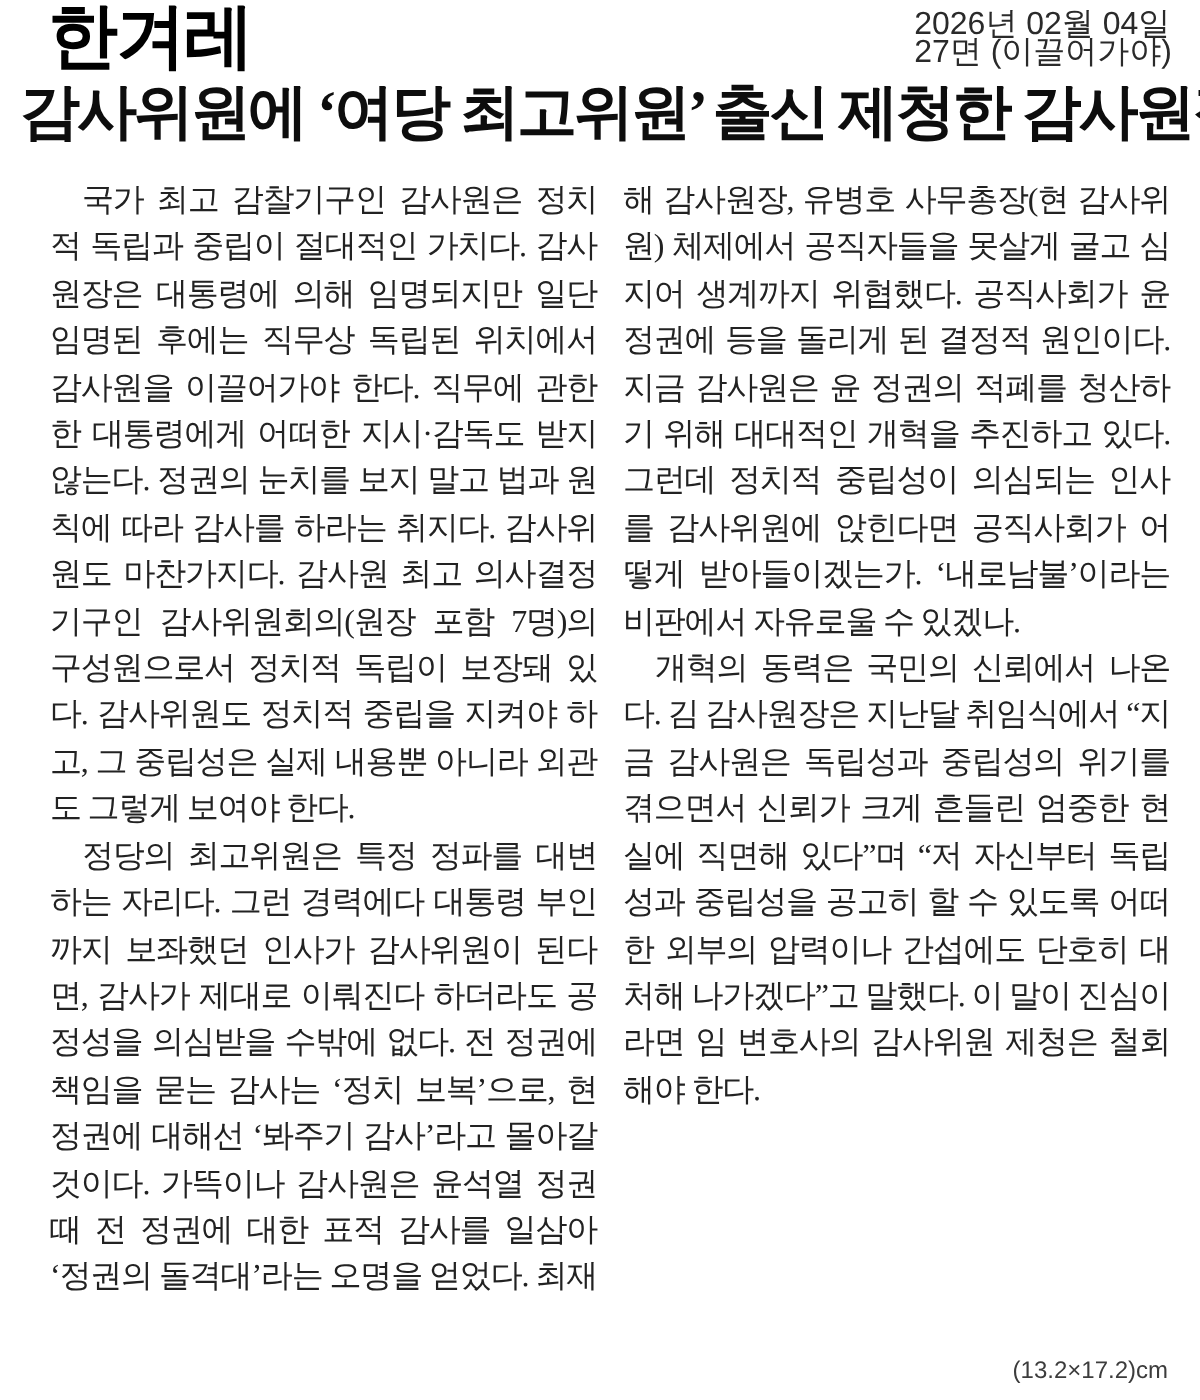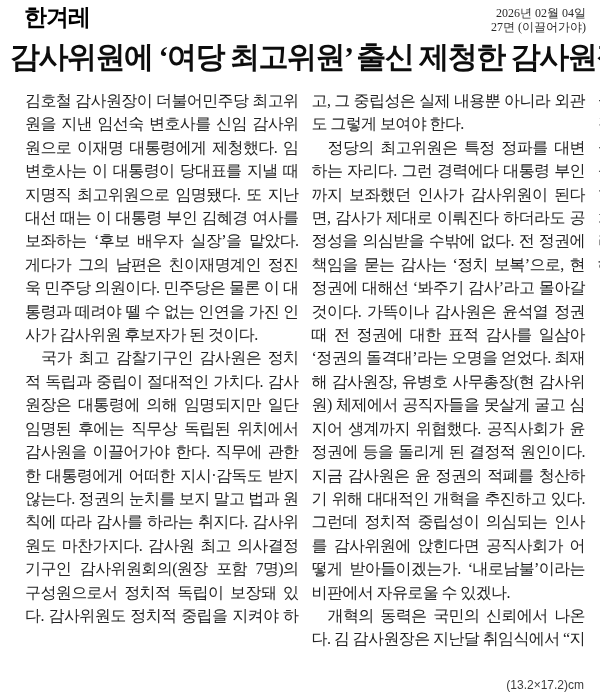--- a/index.html
+++ b/index.html
@@ -25,32 +25,31 @@
   
   .header {
     display: flex;
     justify-content: space-between;
     align-items: flex-start;
     padding: 4px 14px 0 24px;
     height: 34px;
     box-sizing: border-box;
   }
   .masthead {
-    font-family: Liberation Mono, monospace;
+    font-family: Liberation Sans, sans-serif;
     font-weight: 900;
-    font-size: 23px;
+    font-size: 35px;
     letter-spacing: -1px;
     color: #000;
     line-height: 30px;
     transform: scaleY(1.02);
   }
   .date-block {
-    text-align: right;
-    font-family: Liberation Serif, serif;
-    font-size: 12px;
+    font-family: Liberation Sans, sans-serif;
+    font-size: 16px;
     line-height: 14px;
     color: #2a2a2a;
     padding-top: 2px;
   }
   
   .headline {
     margin: 4px 10px 0 10px;
     text-align: center;
     font-size: 30px;
     font-weight: 700;
@@ -102,21 +101,20 @@
     <div class="masthead">한겨레</div>
     <div class="date-block">
       <div>2026년 02월 04일</div>
       <div>27면 (이끌어가야)</div>
     </div>
   </div>
 
   <h1 class="headline">감사위원에 ‘여당 최고위원’ 출신 제청한 감사원장</h1>
 
   <div class="article-body">
-    <p class="first">김호철 감사원장이 더불어민주당 최고위원을 지낸 임선숙 변호사를 신임 감사위원으로 이재명 대통령에게 제청했다. 임 변호사는 이 대통령이 당대표를 지낼 때 지명직 최고위원으로 임명됐다. 또 지난 대선 때는 이 대통령 부인 김혜경 여사를 보좌하는 ‘후보 배우자 실장’을 맡았다. 게다가 그의 남편은 친이재명계인 정진욱 민주당 의원이다. 민주당은 물론 이 대통령과 떼려야 뗄 수 없는 인연을 가진 인사가 감사위원 후보자가 된 것이다.</p>
     <p>국가 최고 감찰기구인 감사원은 정치적 독립과 중립이 절대적인 가치다. 감사원장은 대통령에 의해 임명되지만 일단 임명된 후에는 직무상 독립된 위치에서 감사원을 이끌어가야 한다. 직무에 관한 한 대통령에게 어떠한 지시·감독도 받지 않는다. 정권의 눈치를 보지 말고 법과 원칙에 따라 감사를 하라는 취지다. 감사위원도 마찬가지다. 감사원 최고 의사결정기구인 감사위원회의(원장 포함 7명)의 구성원으로서 정치적 독립이 보장돼 있다. 감사위원도 정치적 중립을 지켜야 하고, 그 중립성은 실제 내용뿐 아니라 외관도 그렇게 보여야 한다.</p>
     <p>정당의 최고위원은 특정 정파를 대변하는 자리다. 그런 경력에다 대통령 부인까지 보좌했던 인사가 감사위원이 된다면, 감사가 제대로 이뤄진다 하더라도 공정성을 의심받을 수밖에 없다. 전 정권에 책임을 묻는 감사는 ‘정치 보복’으로, 현 정권에 대해선 ‘봐주기 감사’라고 몰아갈 것이다. 가뜩이나 감사원은 윤석열 정권 때 전 정권에 대한 표적 감사를 일삼아 ‘정권의 돌격대’라는 오명을 얻었다. 최재해 감사원장, 유병호 사무총장(현 감사위원) 체제에서 공직자들을 못살게 굴고 심지어 생계까지 위협했다. 공직사회가 윤 정권에 등을 돌리게 된 결정적 원인이다. 지금 감사원은 윤 정권의 적폐를 청산하기 위해 대대적인 개혁을 추진하고 있다. 그런데 정치적 중립성이 의심되는 인사를 감사위원에 앉힌다면 공직사회가 어떻게 받아들이겠는가. ‘내로남불’이라는 비판에서 자유로울 수 있겠나.</p>
     <p>개혁의 동력은 국민의 신뢰에서 나온다. 김 감사원장은 지난달 취임식에서 “지금 감사원은 독립성과 중립성의 위기를 겪으면서 신뢰가 크게 흔들린 엄중한 현실에 직면해 있다”며 “저 자신부터 독립성과 중립성을 공고히 할 수 있도록 어떠한 외부의 압력이나 간섭에도 단호히 대처해 나가겠다”고 말했다. 이 말이 진심이라면 임 변호사의 감사위원 제청은 철회해야 한다.</p>
   </div>
 
   <div class="size-note">(13.2×17.2)cm</div>
 
 </div>
 
 </body></html>

